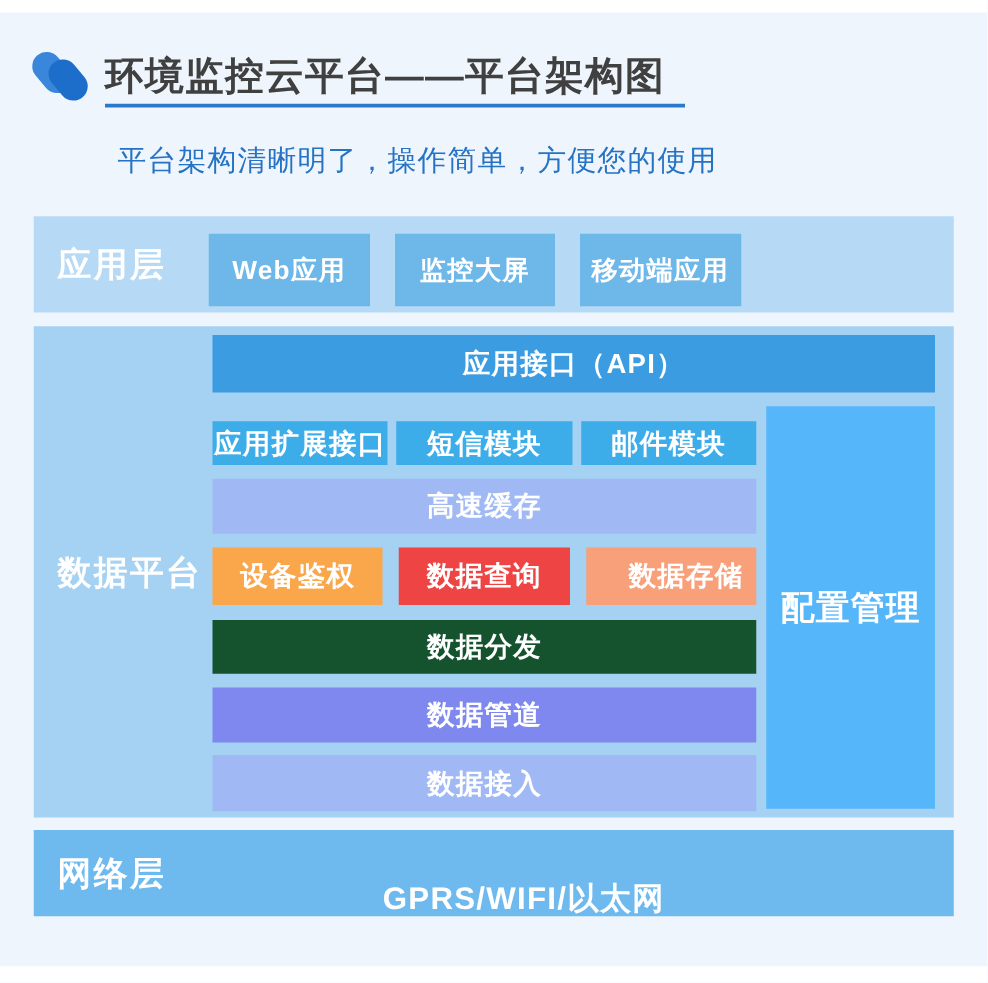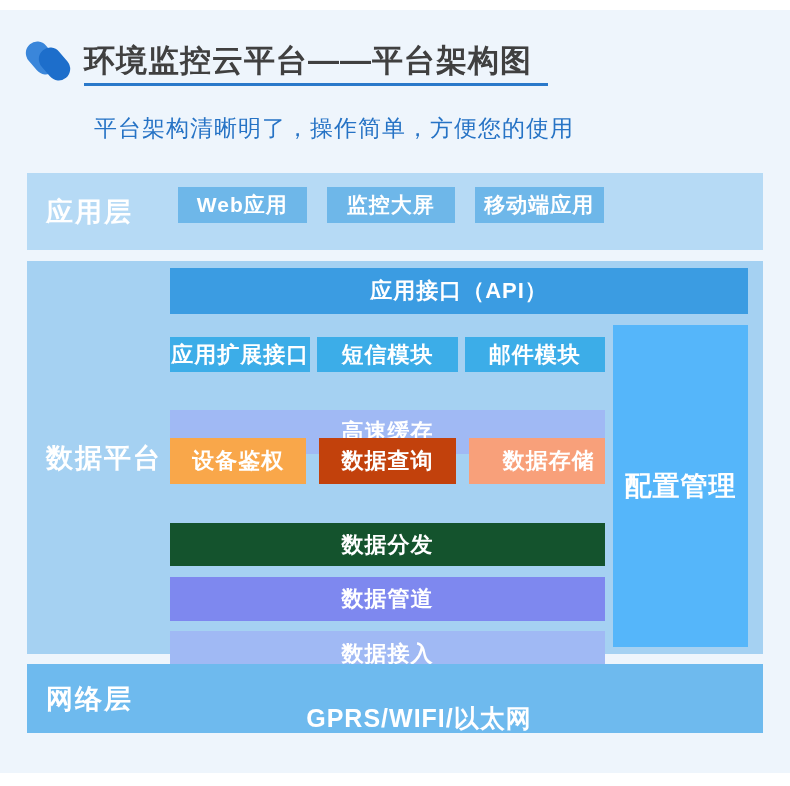--- a/index.html
+++ b/index.html
@@ -58,41 +58,41 @@
   }
 
   .box {
     display: flex; align-items: center; justify-content: center;
     color: #ffffff; font-weight: 700; font-size: 22px;
     white-space: nowrap; letter-spacing: 1px;
   }
 
   
   .app-boxes {
-    position: absolute; left: 151px; top: 14px; width: 574px; height: 36px;
+    position: absolute; left: 140px; top: 14px; width: 574px; height: 58px;
     display: grid; grid-template-columns: repeat(4, 1fr); gap: 20px;
   }
   .app-box { background: #6eb7e9; font-size: 21px; }
 
   
   .api-bar {
     position: absolute; left: 143px; top: 7px; width: 578px; height: 46px;
     background: #3b9ce2;
   }
   .row {
     position: absolute; left: 143px; width: 435px;
     display: grid; grid-template-columns: repeat(3, 1fr);
   }
   .row-modules { top: 64px; height: 47px; gap: 7px; }
   .module-box { background: #3cade8; margin-top: 12px; }
-  .bar { position: absolute; left: 143px; width: 435px; margin-top: 27px; }
+  .bar { position: absolute; left: 143px; width: 435px; }
   .cache-bar      { top: 122px; height: 44px; background: #a0b9f4; }
   .row-services   { top: 177px; height: 46px; gap: 13px; }
   .auth-box       { background: #f9a74a; }
-  .query-box      { background: #c2410c; }
+  .query-box      { background: #ef4444; }
   .storage-box    { background: #f8a07a; padding-left: 24px; }
   .distribute-bar { top: 235px; height: 43px; background: #14532d; }
   .pipeline-bar   { top: 289px; height: 44px; background: #7e88ef; }
   .access-bar     { top: 343px; height: 45px; background: #a0b9f4; }
   .config-box {
     position: absolute; left: 586px; top: 64px; width: 135px; height: 322px;
     background: #55b6fa; font-size: 27px; letter-spacing: 1px;
   }
 
   

